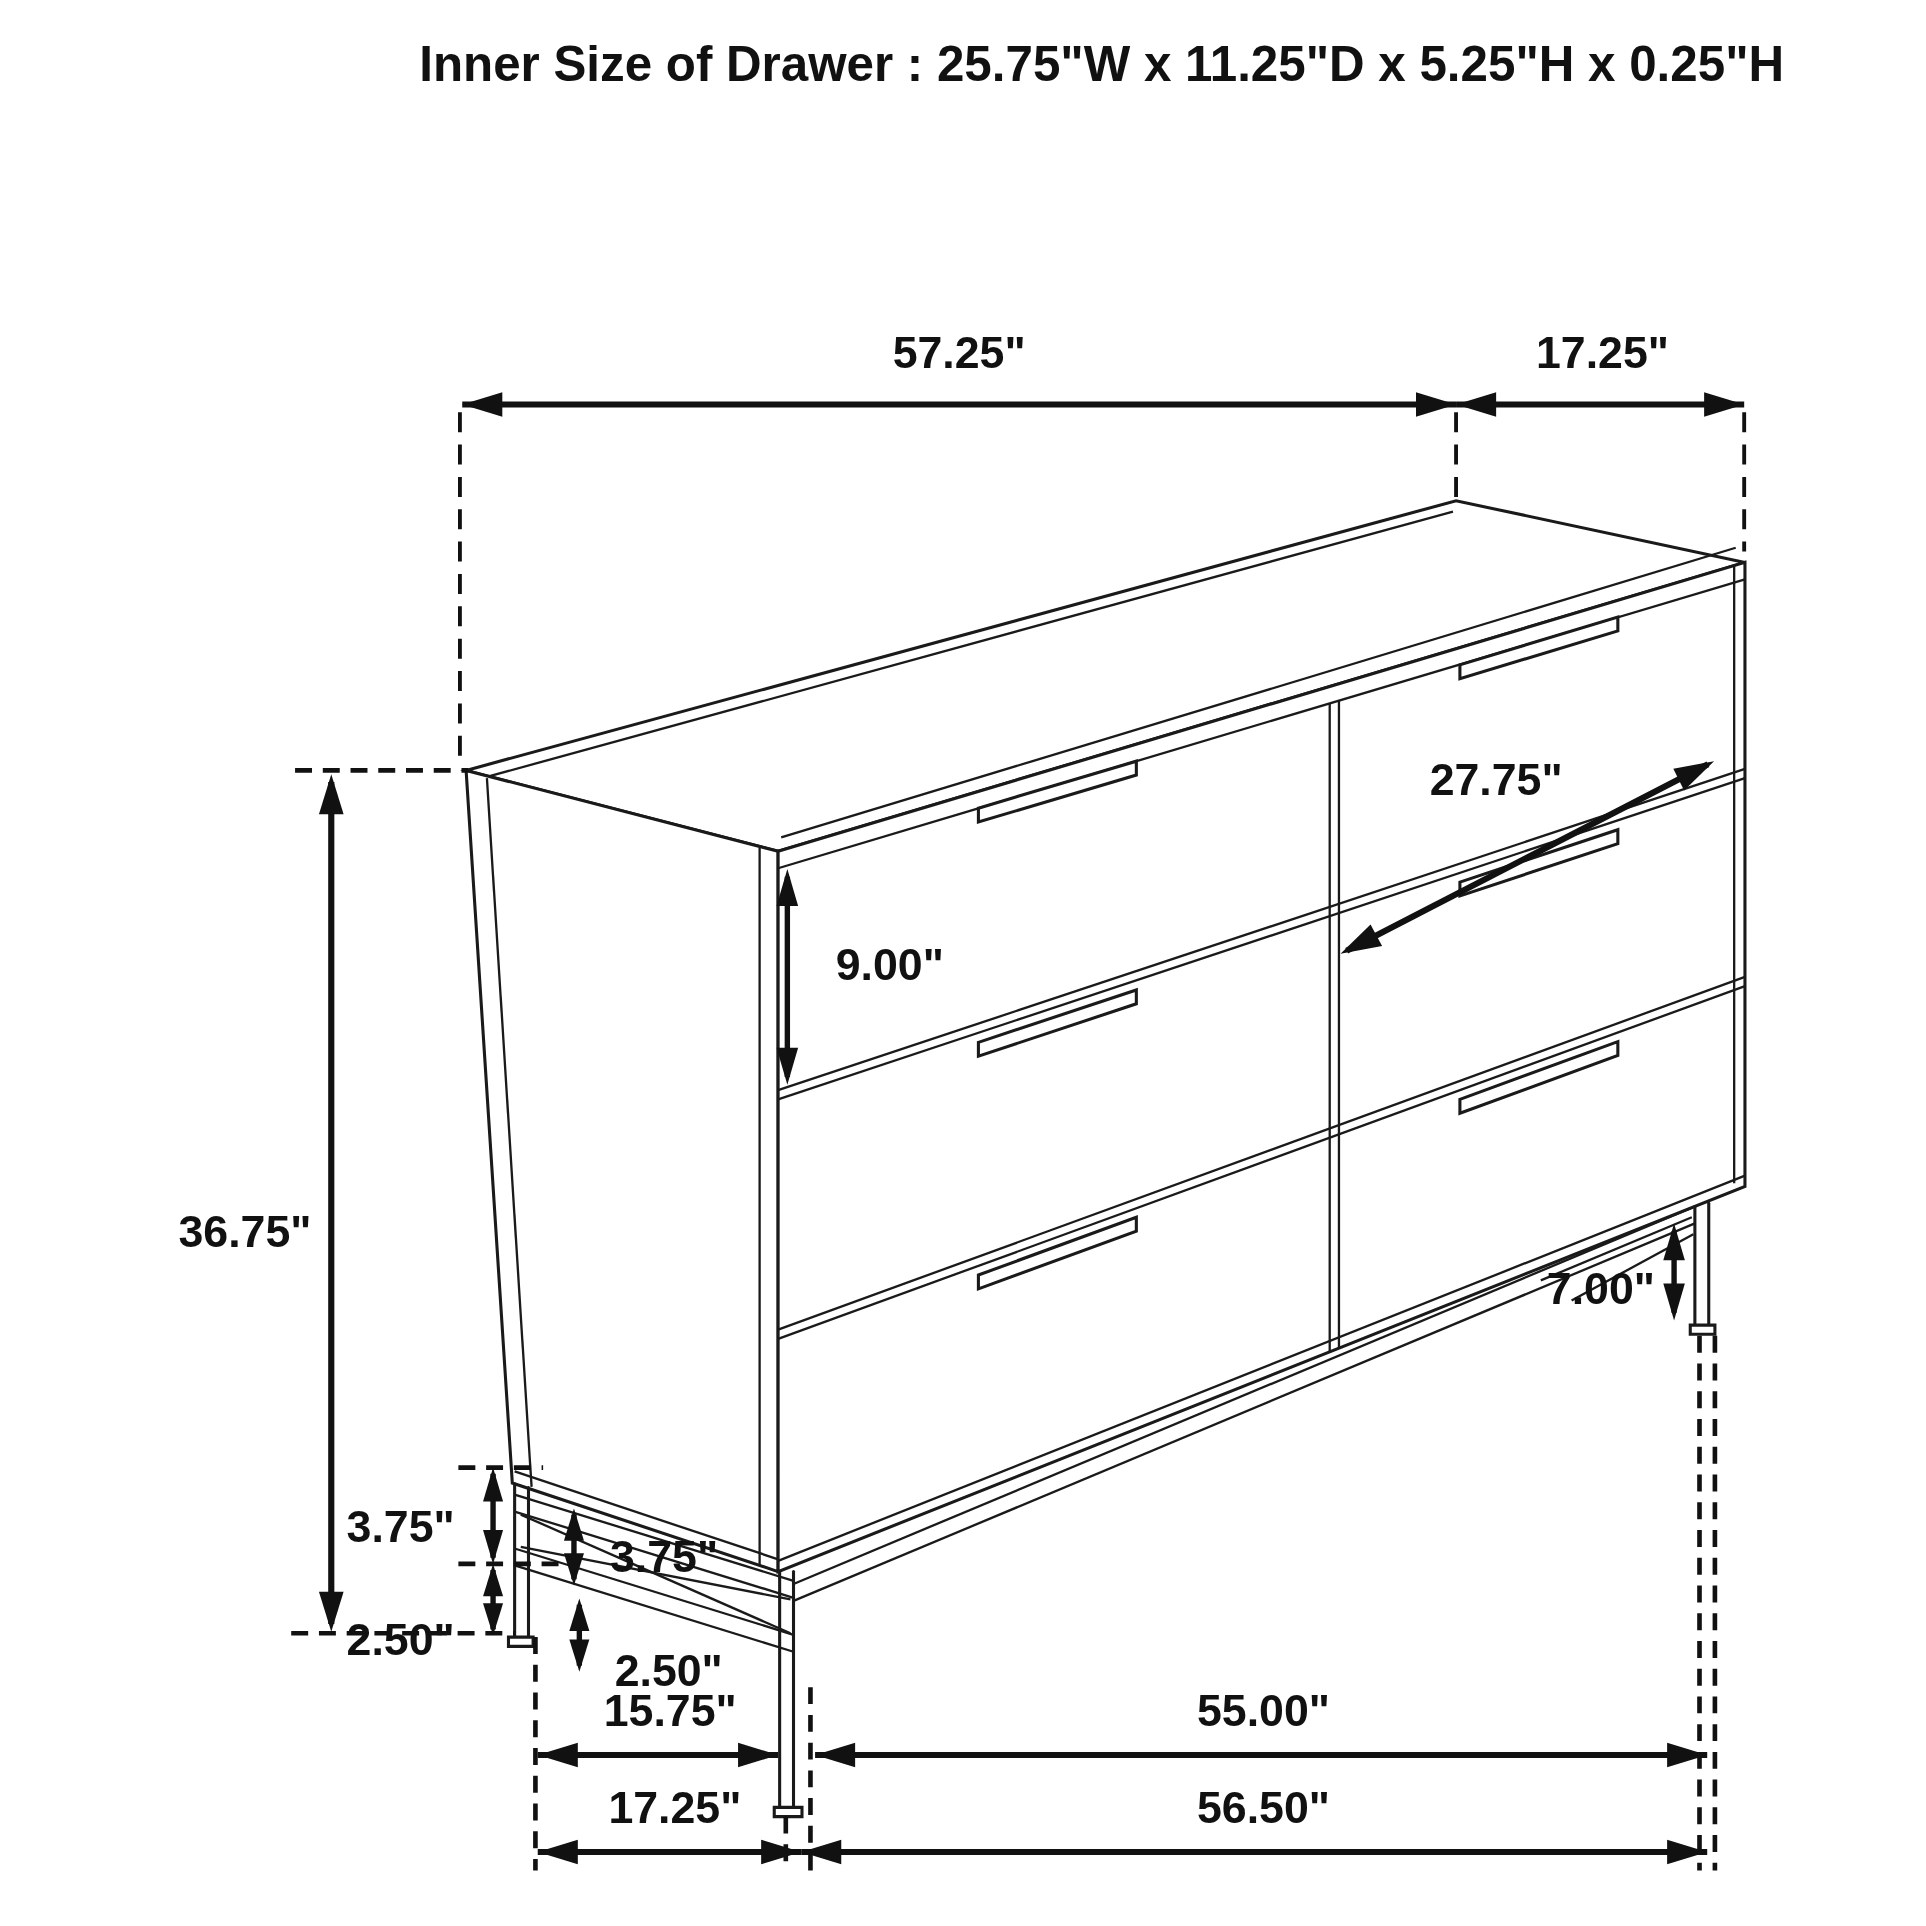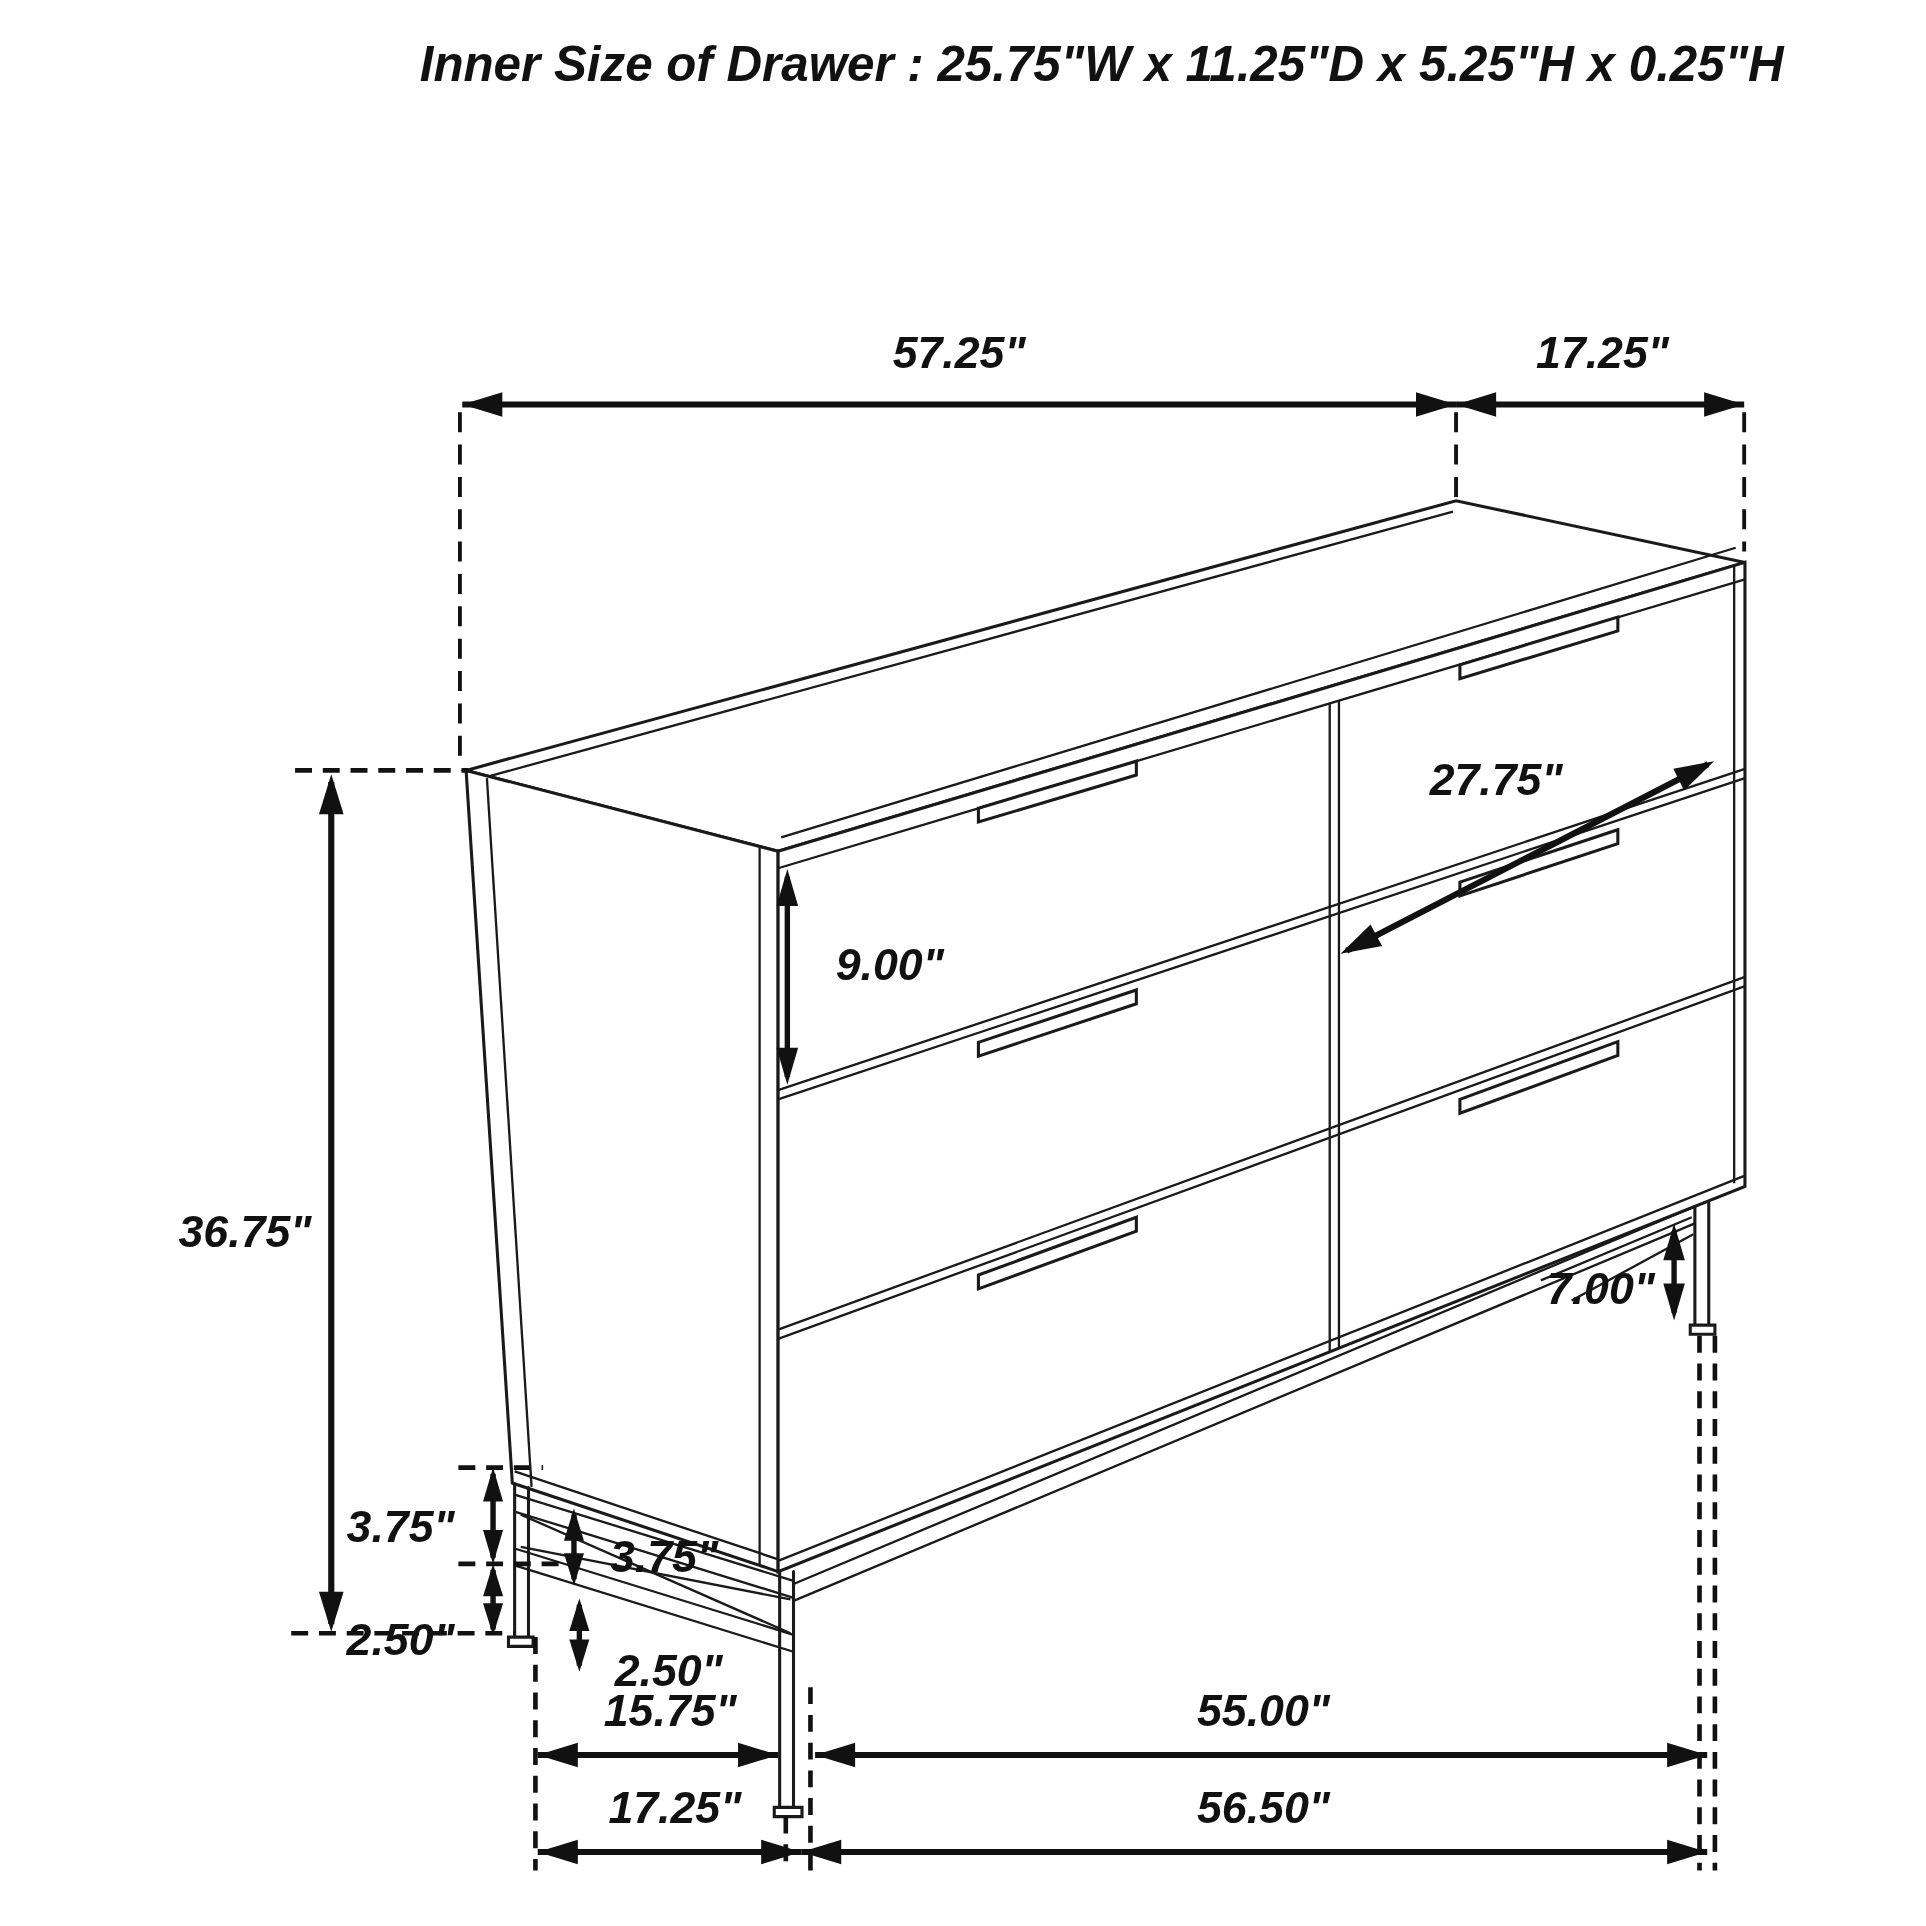--- a/index.html
+++ b/index.html
@@ -1,17 +1,17 @@
 <!DOCTYPE html>
 <html style="font-size:12.3px"><head>
 <meta charset="utf-8">
 <style>
   html,body{margin:0;padding:0;background:#fff;}
   .canvas{position:relative;width:1926px;height:1926px;background:#ffffff;overflow:hidden;
-          font-family:"Liberation Sans", sans-serif;font-style:italic;}
+          font-family:"Liberation Sans", sans-serif;}
   svg{display:block;}
   .edge{stroke:#1a1a1a;stroke-width:4;fill:none;stroke-linecap:round;}
   .edge-thin{stroke:#1a1a1a;stroke-width:3;fill:none;}
   .face{stroke:#1a1a1a;stroke-width:4;fill:#ffffff;}
   .handle{stroke:#1a1a1a;stroke-width:4;fill:#ffffff;}
   .dim{stroke:#111111;stroke-width:8;fill:none;}
   .dimthin{stroke:#111111;stroke-width:7;fill:none;}
   .head{fill:#111111;stroke:none;}
   .ext{stroke:#111111;stroke-width:5;fill:none;stroke-dasharray:26 16;}
   .ext2{stroke:#111111;stroke-width:6;fill:none;stroke-dasharray:22 14;}

